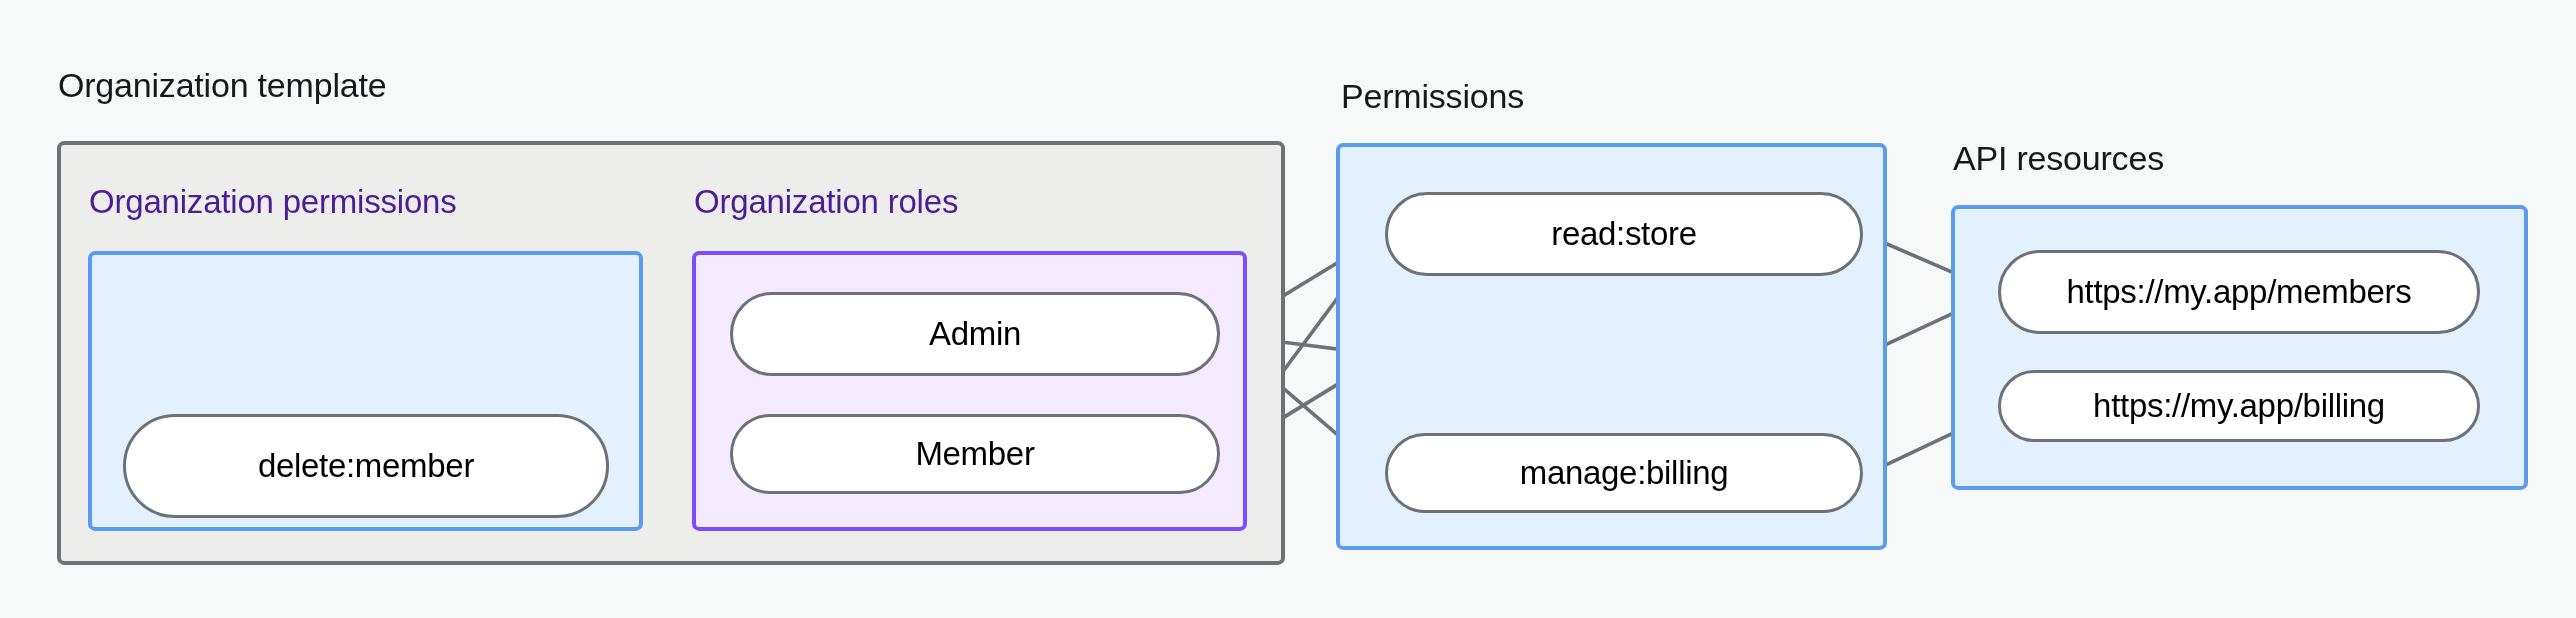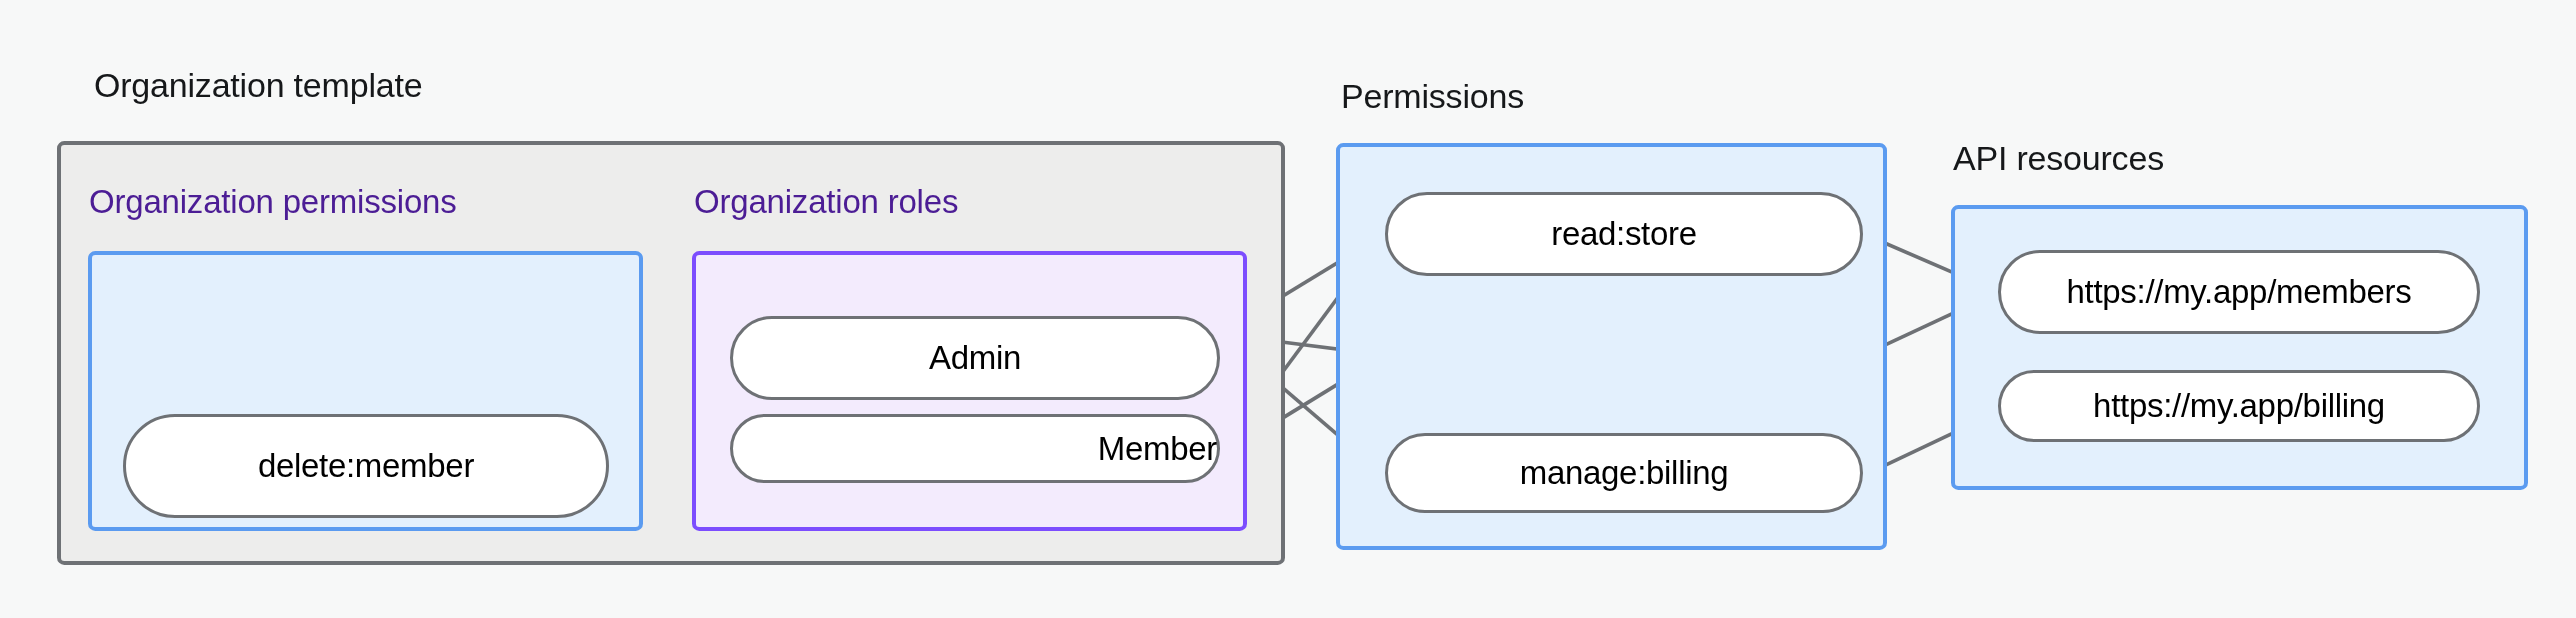--- a/index.html
+++ b/index.html
@@ -116,42 +116,42 @@
       <circle cx="668" cy="366" r="13"></circle>
       <circle cx="668" cy="500" r="13"></circle>
       <circle cx="1518" cy="256" r="13"></circle>
       <circle cx="1518" cy="389" r="13"></circle>
       <circle cx="1518" cy="521" r="13"></circle>
       <circle cx="2190" cy="320" r="13"></circle>
       <circle cx="2190" cy="451" r="13"></circle>
     </g>
   </svg>
 
-  <div class="group-title" style="left:58px; top:68px;margin-left:36px;">Organization template</div>
+  <div class="group-title" style="left:58px; top:68px;">Organization template</div>
 
   <div class="box box-outer" style="left:57px; top:141px; width:1228px; height:424px;"></div>
 
   <div class="sub-title" style="left:89px; top:185px;">Organization permissions</div>
 
   <div class="box box-blue" style="left:88px; top:251px; width:555px; height:280px;"></div>
 
 
   <div class="pill" style="left:123px; top:414px; width:486px; height:104px;">
     <span>delete:member</span>
   </div>
 
   <div class="sub-title" style="left:694px; top:185px;">Organization roles</div>
 
   <div class="box box-purple" style="left:692px; top:251px; width:555px; height:280px;"></div>
 
-  <div class="pill" style="left:730px; top:292px; width:490px; height:84px;margin-top:24px;">
+  <div class="pill" style="left:730px; top:292px; width:490px; height:84px;">
     <span>Admin</span>
   </div>
 
-  <div class="pill" style="left:730px; top:414px; width:490px; height:69px;justify-content:flex-end;">
+  <div class="pill" style="left:730px; top:414px; width:490px; height:80px;">
     <span>Member</span>
   </div>
 
   <div class="group-title" style="left:1341px; top:79px;">Permissions</div>
 
   <div class="box box-blue" style="left:1336px; top:143px; width:551px; height:407px;"></div>
 
   <div class="pill" style="left:1385px; top:192px; width:478px; height:84px;">
     <span>read:store</span>
   </div>

